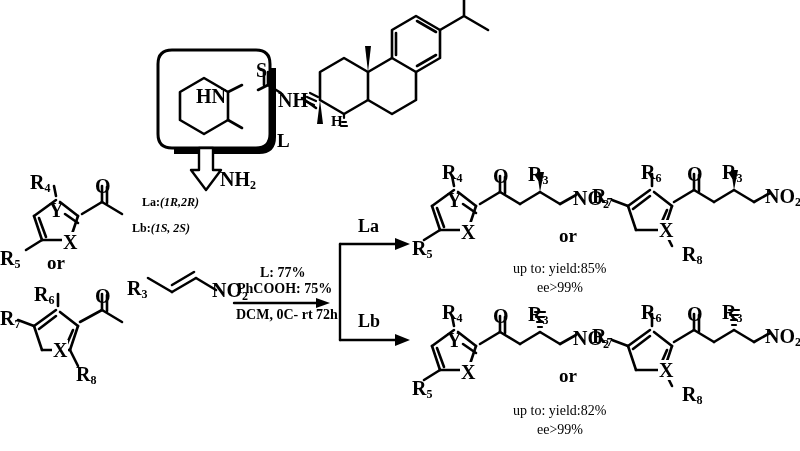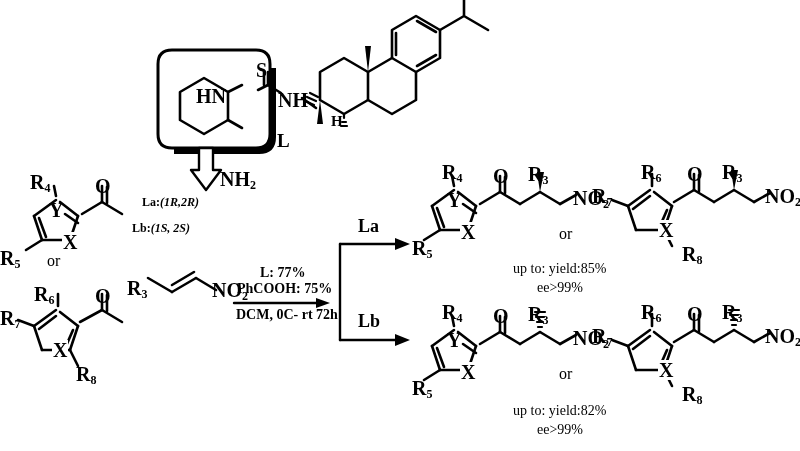--- a/index.html
+++ b/index.html
@@ -25,21 +25,21 @@
     white-space:nowrap;
     line-height:1;
   }
   .atom{font-size:20px;font-weight:bold;}
   .sub{font-size:12px;vertical-align:-0.28em;font-weight:bold;}
   .cond{font-size:14px;font-weight:bold;}
   .catlabel{font-size:19px;font-weight:bold;font-style:normal;}
   .lig{font-size:12px;font-weight:bold;}
   .lig i{font-style:italic;}
   .yield{font-size:14px;font-weight:normal;font-family:"Liberation Serif",serif;}
-  .orword{font-size:16px;font-weight:normal;}
+  .orword{font-size:19px;font-weight:bold;}
   .armlbl{font-size:18px;font-weight:bold;}
 </style>
 </head>
 <body>
 
 <div id="scheme">
 
   <div class="abs" style="left:150px;top:38px;">
     <svg width="360" height="140" viewBox="0 0 360 140">
       <g stroke="#000" fill="none" stroke-width="2.6" stroke-linecap="round" stroke-linejoin="round">

